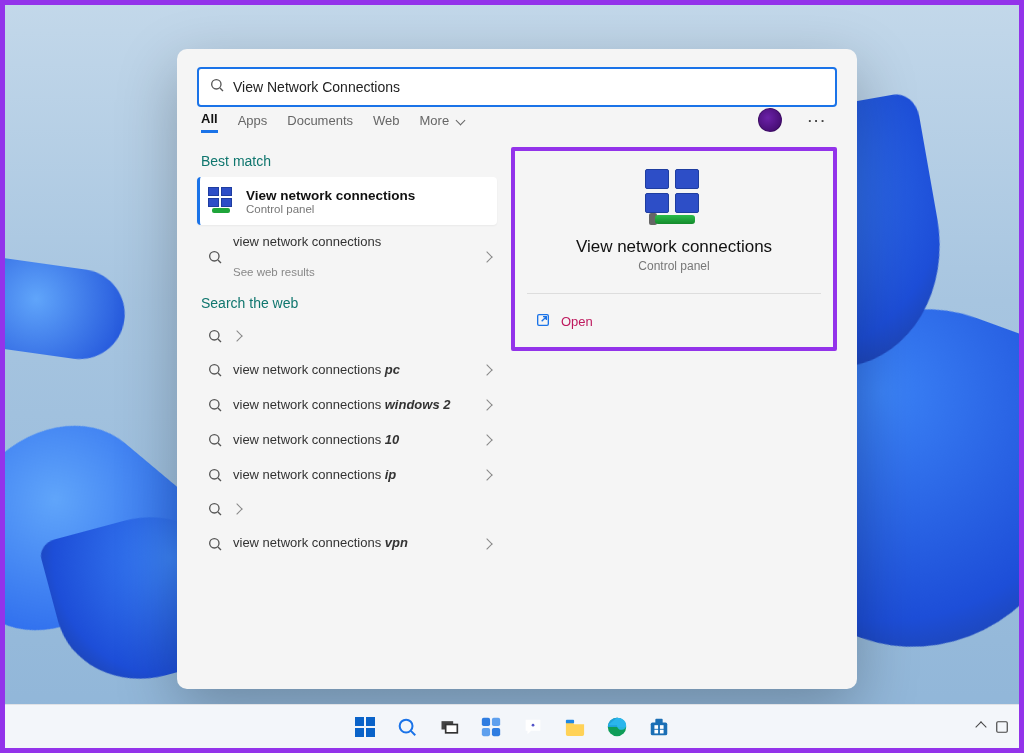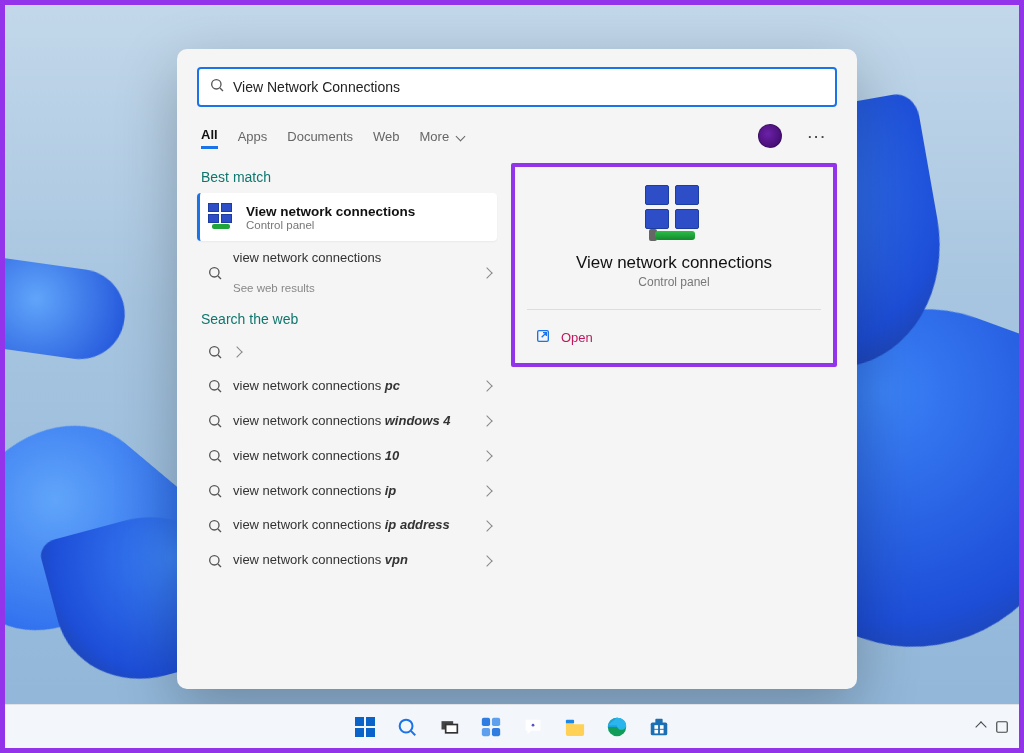--- a/index.html
+++ b/index.html
@@ -45,21 +45,21 @@
     padding: 0 10px;
     gap: 8px;
   }
   .search-bar svg { width: 16px; height: 16px; stroke: #555; fill: none; stroke-width: 2; }
   .search-bar input {
     flex: 1; border: none; outline: none; font-size: 14px;
     background: transparent; color: #222;
   }
 
   .tabs-row {
-    display: flex; align-items: center; margin-top: 16px; padding: 0 4px;
+    display: flex; align-items: center; padding: 0 4px;
     gap: 20px; font-size: 13px; color: #666;
   }
   .tabs { display: flex; gap: 20px; align-items: center; }
   .tab { padding: 4px 0; cursor: pointer; }
   .tab.active { color: #111; font-weight: 600; border-bottom: 3px solid #1a73e8; }
   .tabs-spacer { flex: 1; }
   .avatar { width: 24px; height: 24px; border-radius: 50%; background: radial-gradient(circle at 40% 40%, #6b21a8, #3b0764); border: 1px solid rgba(0,0,0,0.2); }
   .more-dots { letter-spacing: 2px; font-weight: bold; cursor: pointer; padding: 4px 6px; color: #444; }
 
   .content { display: flex; margin-top: 14px; flex: 1; min-height: 0; }
@@ -253,21 +253,21 @@
                 <line x1="16.5" y1="16.5" x2="21" y2="21"></line>
               </svg></span>
           <span class="rtext"><span>view network connections </span><span class="bold">pc</span></span>
           <span class="chev"></span>
         </div>
         <div class="row">
           <span class="ricon"><svg viewBox="0 0 24 24">
                 <circle cx="11" cy="11" r="7"></circle>
                 <line x1="16.5" y1="16.5" x2="21" y2="21"></line>
               </svg></span>
-          <span class="rtext"><span>view network connections </span><span class="bold">windows 4</span></span>
+          <span class="rtext"><span>view network connections </span><span class="bold">windows 2</span></span>
           <span class="chev"></span>
         </div>
         <div class="row">
           <span class="ricon"><svg viewBox="0 0 24 24">
                 <circle cx="11" cy="11" r="7"></circle>
                 <line x1="16.5" y1="16.5" x2="21" y2="21"></line>
               </svg></span>
           <span class="rtext"><span>view network connections </span><span class="bold">10</span></span>
           <span class="chev"></span>
         </div>
@@ -277,21 +277,20 @@
                 <line x1="16.5" y1="16.5" x2="21" y2="21"></line>
               </svg></span>
           <span class="rtext"><span>view network connections </span><span class="bold">ip</span></span>
           <span class="chev"></span>
         </div>
         <div class="row">
           <span class="ricon"><svg viewBox="0 0 24 24">
                 <circle cx="11" cy="11" r="7"></circle>
                 <line x1="16.5" y1="16.5" x2="21" y2="21"></line>
               </svg></span>
-          <span class="rtext"><span>view network connections </span><span class="bold">ip address</span></span>
           <span class="chev"></span>
         </div>
         <div class="row">
           <span class="ricon"><svg viewBox="0 0 24 24">
                 <circle cx="11" cy="11" r="7"></circle>
                 <line x1="16.5" y1="16.5" x2="21" y2="21"></line>
               </svg></span>
           <span class="rtext"><span>view network connections </span><span class="bold">vpn</span></span>
           <span class="chev"></span>
         </div>

